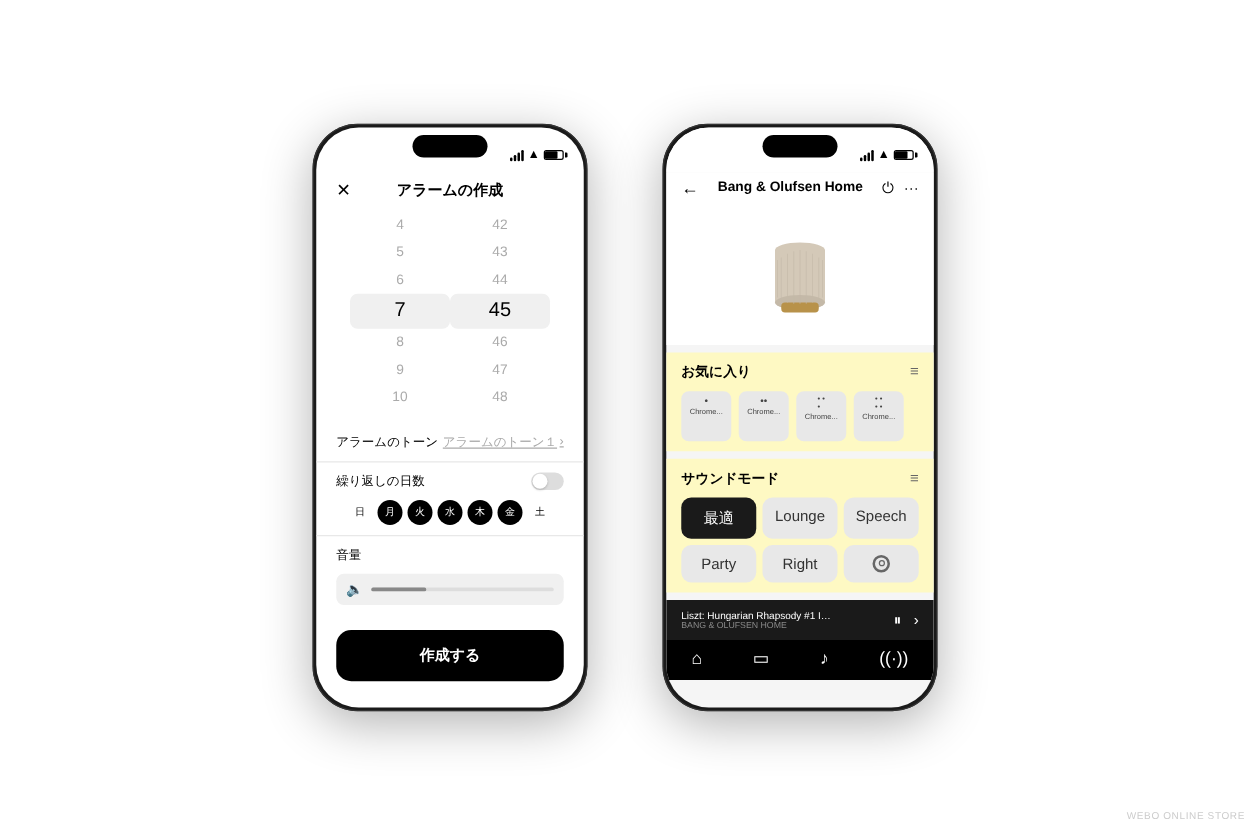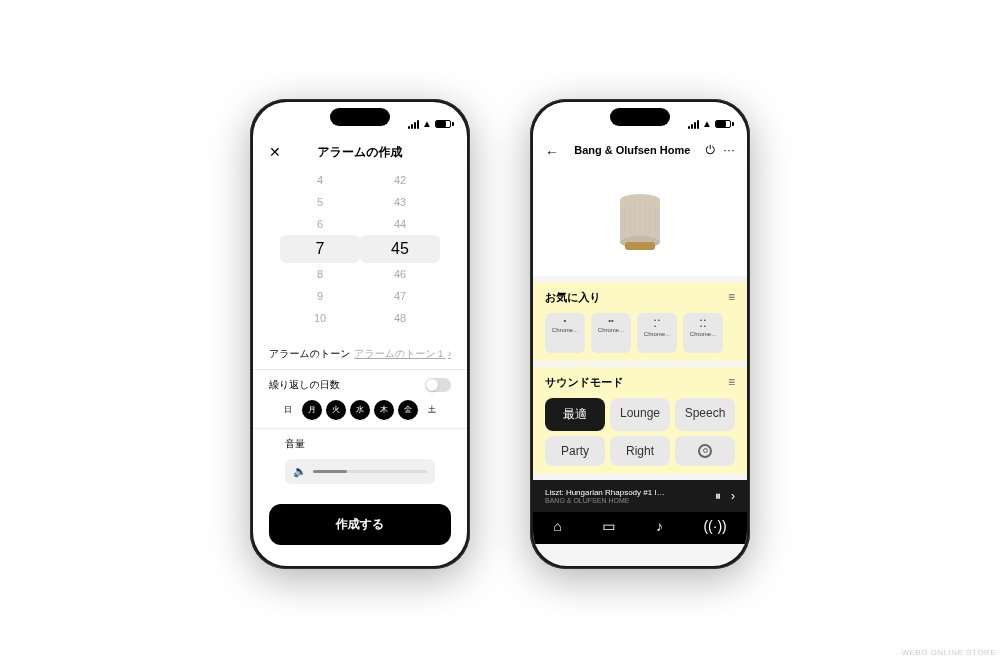--- a/index.html
+++ b/index.html
@@ -247,21 +247,21 @@
       background: transparent;
     }
 
     .day-btn.active {
       background: #000;
       color: #fff;
     }
 
     
     .volume-section {
-      padding: 8px 32px;
+      padding: 8px 16px;
     }
 
     .volume-label {
       font-size: 10px;
       color: #000;
       margin-bottom: 8px;
     }
 
     .volume-bar-container {
       background: #f0f0f0;

